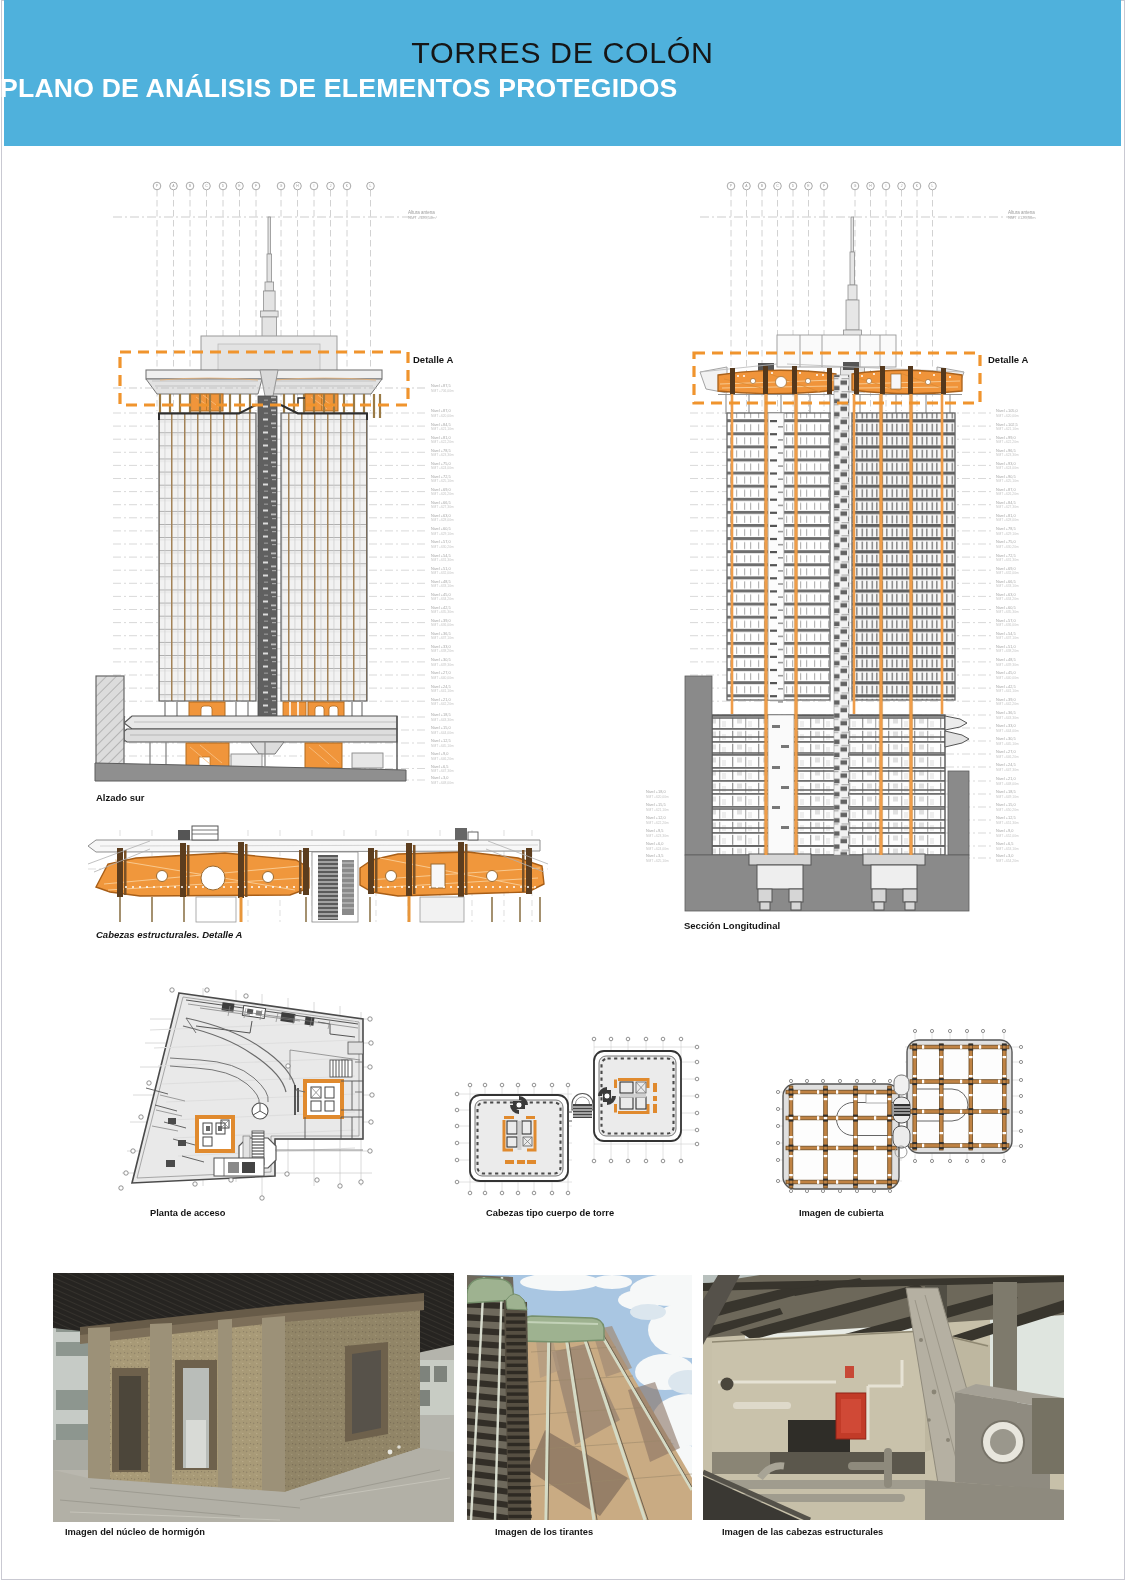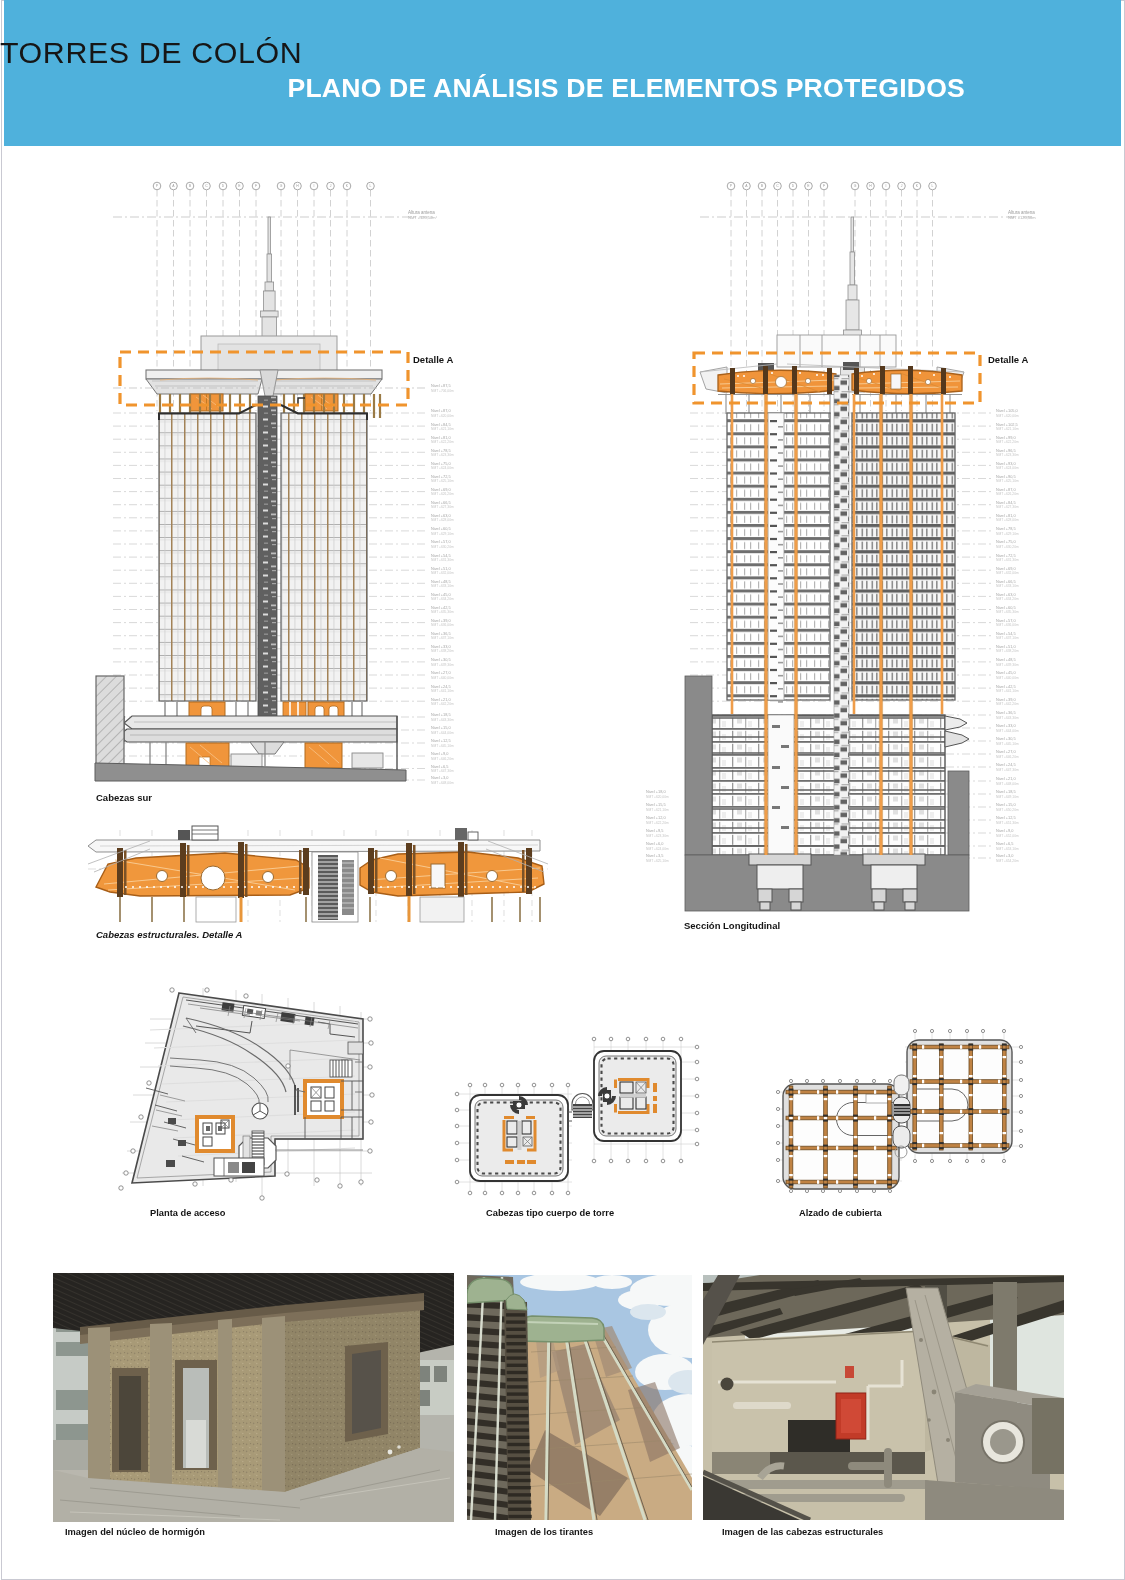--- a/index.html
+++ b/index.html
@@ -9,23 +9,23 @@
   .lbl{position:absolute;font-weight:bold;color:#151515;font-size:9.5px;white-space:nowrap;}
 </style>
 </head>
 <body>
 <div id="page">
 
   <div style="position:absolute;left:1px;top:0;width:1122px;height:1578px;border:1px solid #c9c9d2;"></div>
 
   <div style="position:absolute;left:4px;top:0;width:1117px;height:146px;background:#4fb1dc;"></div>
 
-  <div style="position:absolute;left:0;top:35px;width:1125px;text-align:left;font-size:30.4px;color:#161616;letter-spacing:0.6px;">TORRES DE COLÓN</div>
-
-  <div style="position:absolute;left:0;top:73px;width:965px;text-align:right;font-size:26.6px;font-weight:bold;color:#ffffff;letter-spacing:0.2px;">PLANO DE ANÁLISIS DE ELEMENTOS PROTEGIDOS</div>
+  <div style="position:absolute;left:0;top:35px;width:1125px;text-align:center;font-size:30.4px;color:#161616;letter-spacing:0.6px;">TORRES DE COLÓN</div>
+
+  <div style="position:absolute;left:0;top:73px;width:965px;text-align:left;font-size:26.6px;font-weight:bold;color:#ffffff;letter-spacing:0.2px;">PLANO DE ANÁLISIS DE ELEMENTOS PROTEGIDOS</div>
 
   <svg id="sheet" width="1125" height="1580" viewBox="0 0 1125 1580" style="position:absolute;left:0;top:0;">
     <defs>
       <pattern id="hatch" width="7" height="7" patternUnits="userSpaceOnUse" patternTransform="rotate(45)">
         <rect width="7" height="7" fill="#dcdcdc"></rect>
         <line x1="0" y1="0" x2="0" y2="7" stroke="#9a9a9a" stroke-width="1.2"></line>
       </pattern>
       <pattern id="facadeL" width="13" height="13.1" patternUnits="userSpaceOnUse">
         <rect width="13" height="13.1" fill="#f2f2f2"></rect>
         <rect x="0" y="0" width="13" height="0.9" fill="#ababab"></rect>
@@ -1713,30 +1713,30 @@
 
 <polygon points="925,1480 1064,1490 1064,1520 925,1520" fill="#8e8a7e"></polygon>
 
 <polygon points="703,1476 800,1520 703,1520" fill="#3a3833"></polygon>
 <line x1="703" y1="1472" x2="810" y2="1520" stroke="#55524a" stroke-width="5"></line>
 </g>
     </g>
     </g>
   </svg>
 
-  <div class="lbl" style="left:96px;top:792px;">Cabezas sur</div>
+  <div class="lbl" style="left:96px;top:792px;">Alzado sur</div>
 
   <div class="lbl" style="left:684px;top:920px;">Sección Longitudinal</div>
 
   <div class="lbl" style="left:96px;top:929px;font-style:italic;">Cabezas estructurales. Detalle A</div>
 
   <div class="cap" style="left:134px;top:1208px;">Planta de acceso</div>
 
   <div class="cap" style="left:470px;top:1208px;">Cabezas tipo cuerpo de torre</div>
 
-  <div class="cap" style="left:783px;top:1208px;">Alzado de cubierta</div>
+  <div class="cap" style="left:783px;top:1208px;">Imagen de cubierta</div>
 
   <div class="cap" style="left:49px;top:1527px;">Imagen del núcleo de hormigón</div>
 
   <div class="cap" style="left:479px;top:1527px;">Imagen de los tirantes</div>
 
   <div class="cap" style="left:706px;top:1527px;">Imagen de las cabezas estructurales</div>
 </div>
 
 </body></html>

